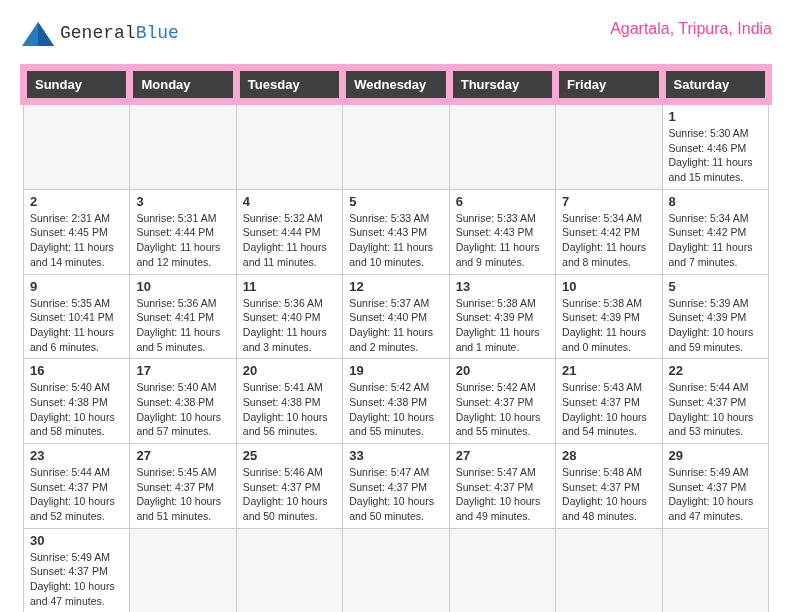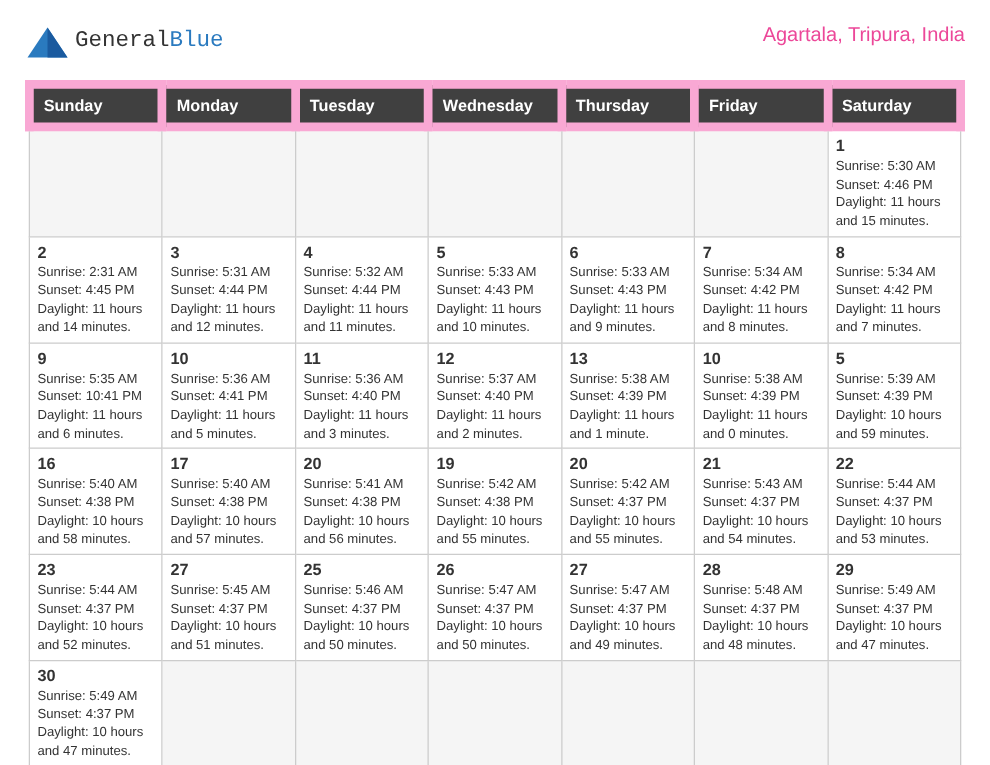--- a/index.html
+++ b/index.html
@@ -269,21 +269,21 @@
 Sunset: 4:37 PM
 Daylight: 10 hours and 51 minutes.</div>
         </td>
         <td>
           <span class="day-num">25</span>
           <div class="day-info">Sunrise: 5:46 AM
 Sunset: 4:37 PM
 Daylight: 10 hours and 50 minutes.</div>
         </td>
         <td>
-          <span class="day-num">26</span>
+          <span class="day-num">33</span>
           <div class="day-info">Sunrise: 5:47 AM
 Sunset: 4:37 PM
 Daylight: 10 hours and 50 minutes.</div>
         </td>
         <td>
           <span class="day-num">27</span>
           <div class="day-info">Sunrise: 5:47 AM
 Sunset: 4:37 PM
 Daylight: 10 hours and 49 minutes.</div>
         </td>

